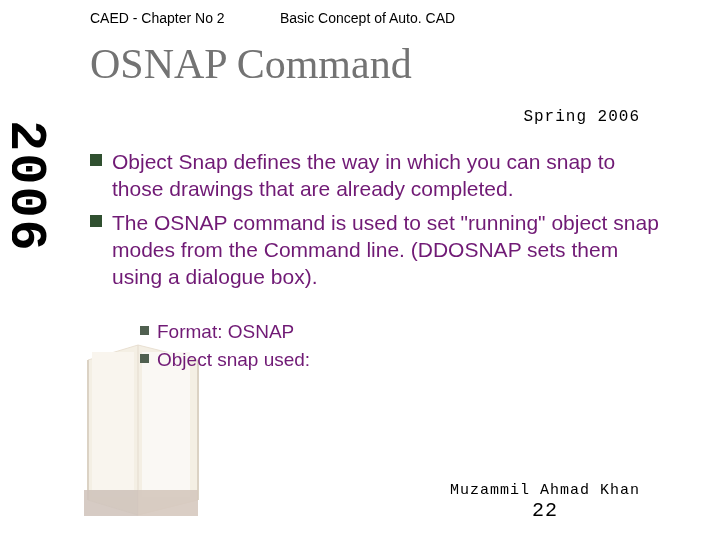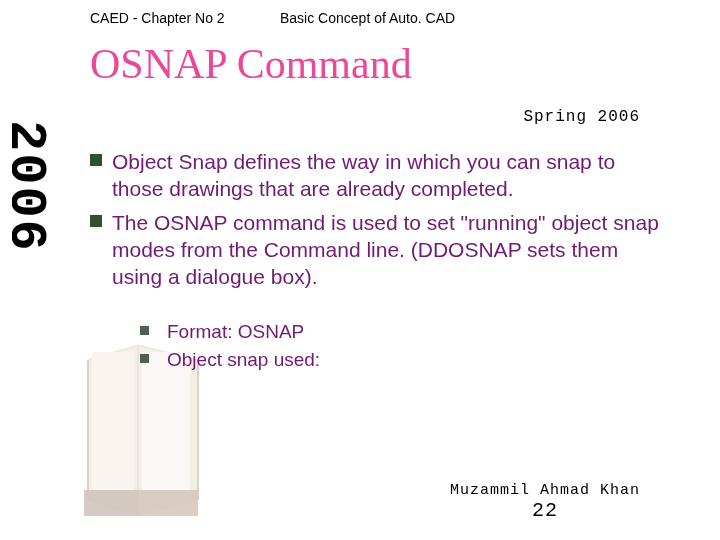--- a/index.html
+++ b/index.html
@@ -29,21 +29,21 @@
   }
   .header .left { position: absolute; left: 0; }
   .header .right { position: absolute; left: 190px; text-align: center; }
   .title {
     position: absolute;
     top: 40px;
     left: 90px;
     font-family: "Times New Roman", Times, serif;
     font-size: 42px;
     font-weight: 400;
-    color: #ec4899;
+    color: #737373;
     z-index: 2;
   }
   .spring {
     position: absolute;
     top: 108px;
     right: 80px;
     font-family: "Courier New", Courier, monospace;
     font-size: 16px;
     color: #000;
     letter-spacing: 1px;
@@ -63,21 +63,21 @@
     top: 148px;
     left: 90px;
     right: 50px;
     z-index: 2;
   }
   .bullet-item {
     display: flex;
     align-items: flex-start;
     margin-bottom: 6px;
   }
-  .bullet-item.small { margin-left: 50px; margin-bottom: 4px; gap: 10px; }
+  .bullet-item.small { margin-left: 50px; margin-bottom: 4px; }
   .sq {
     flex: 0 0 auto;
     width: 12px;
     height: 12px;
     background: #305030;
     margin-top: 6px;
     margin-right: 10px;
   }
   .sq.small {
     width: 9px;

